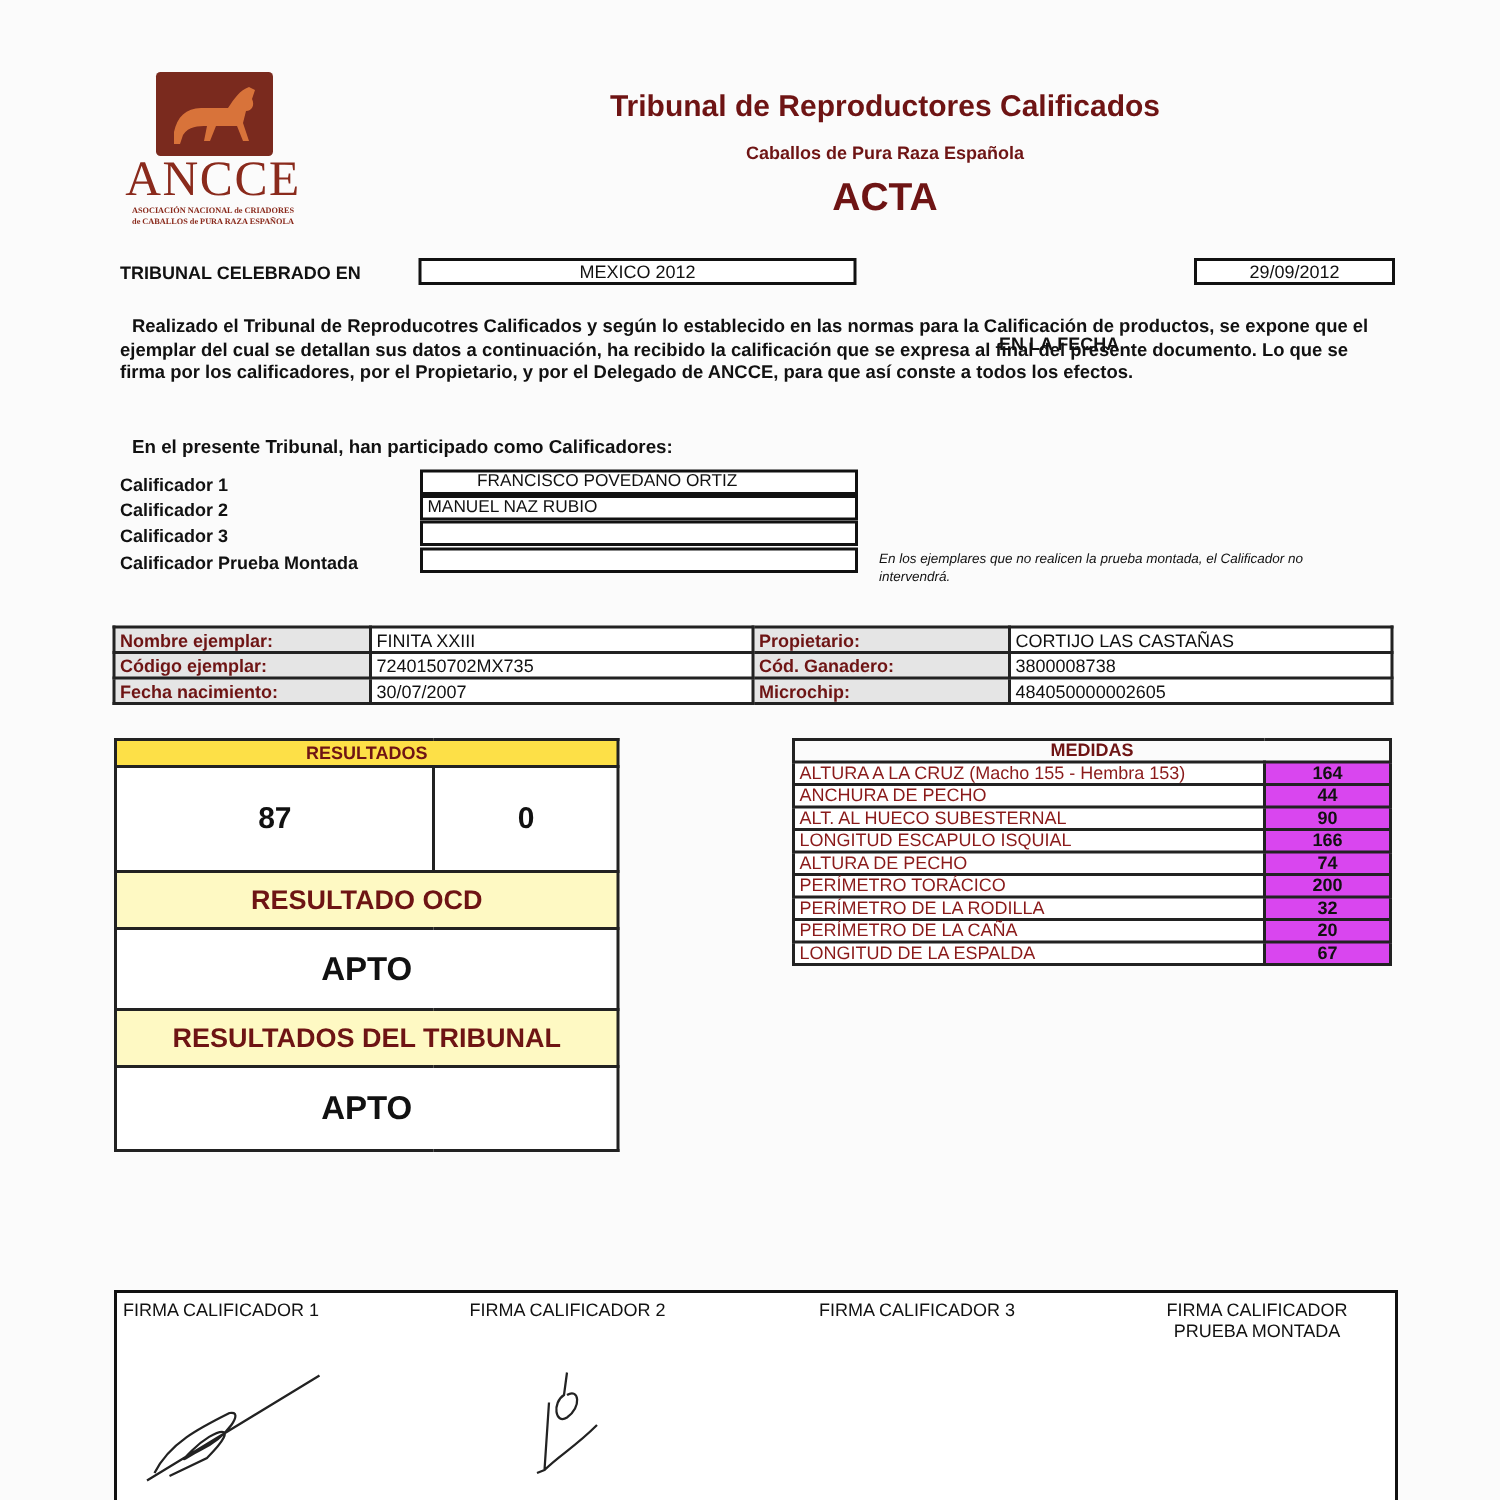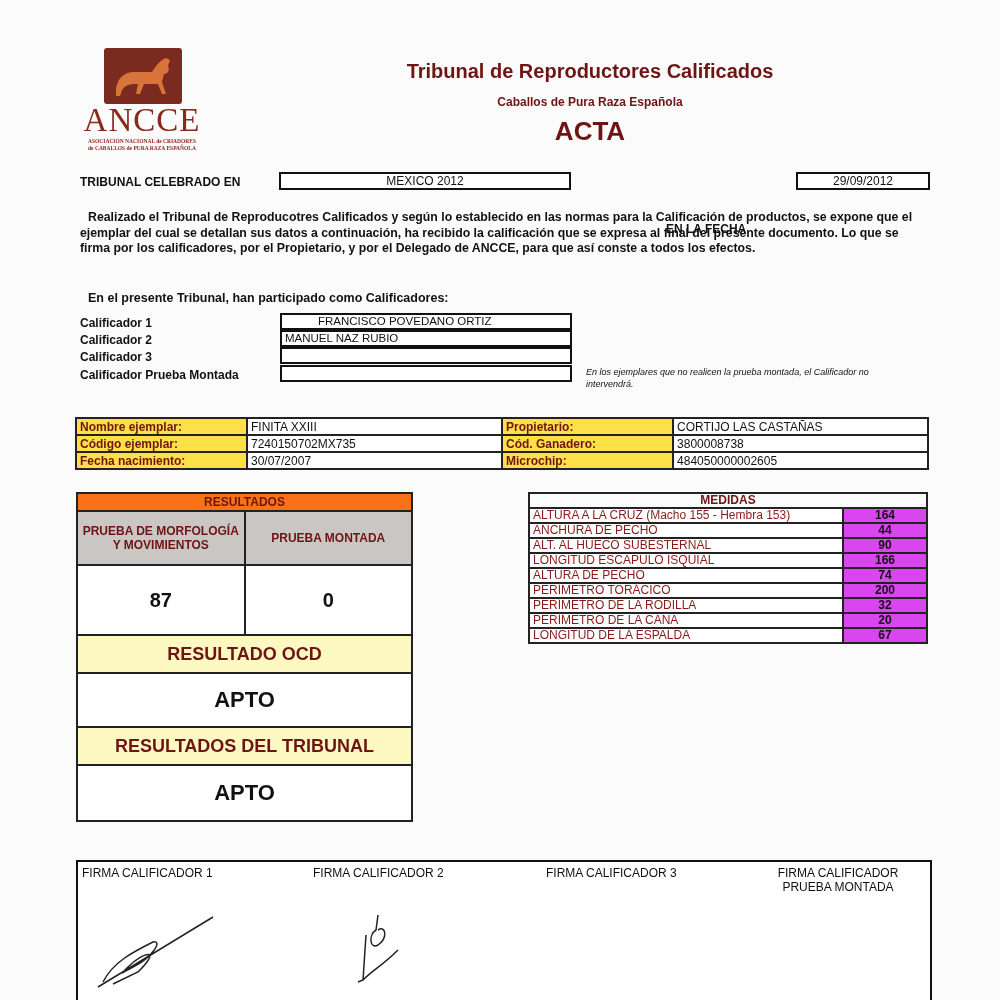--- a/index.html
+++ b/index.html
@@ -17,25 +17,25 @@
   .lbl { font-size:12px; font-weight:bold; }
   .box { border:2px solid #111; background:#fff; font-size:12px; box-sizing:border-box; }
   .para { left:80px; top:210px; width:850px; font-size:12.3px; font-weight:bold; line-height:15.5px; text-indent:8px; }
   .cal-label { left:80px; font-size:12px; font-weight:bold; }
   .cal-box { left:280px; width:292px; height:17px; border:2px solid #111; box-sizing:border-box; background:#fff;
              font-size:11.5px; padding-left:3px; line-height:13px; }
   .note { left:586px; top:366px; width:320px; font-size:9px; font-style:italic; line-height:12px; }
   table { border-collapse:collapse; }
   .info { left:75px; top:417px; width:854px; }
   .info td { border:2px solid #222; height:15px; padding:0 3px; font-size:12px; }
-  .info td.k { background:#fde047; color:#6e1414; font-weight:bold; width:165px; }
+  .info td.k { background:#e5e5e5; color:#6e1414; font-weight:bold; width:165px; }
   .info td.v { background:#fff; width:250px; }
   .res { left:76px; top:492px; width:337px; }
   .res td { border:2px solid #222; text-align:center; font-weight:bold; }
-  .res .hd { background:#f97316; color:#6e1414; font-size:12px; height:14px; }
+  .res .hd { background:#fde047; color:#6e1414; font-size:12px; height:14px; }
   .res .sub { background:#c9c6c4; color:#6e1414; font-size:12px; height:50px; line-height:14px; }
   .res .num { background:#fff; font-size:20px; height:66px; }
   .res .big { background:#fef9c3; color:#6e1414; font-size:18px; height:34px; }
   .res .apto { background:#fff; font-size:22px; height:50px; }
   .med { left:528px; top:492px; width:400px; }
   .med td { border:2px solid #222; font-size:12px; height:13px; line-height:13px; padding:0 3px; }
   .med .hd { text-align:center; color:#6e1414; font-weight:bold; }
   .med .mk { color:#8a1a1a; background:#fff; }
   .med .mv { text-align:center; font-weight:bold; width:76px; background:#d946ef; }
   .sig { left:76px; top:860px; width:852px; height:160px; border:2px solid #111; border-bottom:none; background:#fff; }
@@ -99,24 +99,20 @@
   </tr>
 </tbody>
   </table>
 
 <table class="abs res">
   <tbody>
       <tr>
         <td colspan="2" class="hd">RESULTADOS</td>
       </tr>
   <tr>
-    <td class="sub" style="width:50%;">PRUEBA DE MORFOLOGÍA Y MOVIMIENTOS</td>
-    <td class="sub">PRUEBA MONTADA</td>
-  </tr>
-  <tr>
     <td class="num">87</td>
     <td class="num">0</td>
   </tr>
   <tr>
         <td colspan="2" class="big">RESULTADO OCD</td>
       </tr>
   <tr>
         <td colspan="2" class="apto">APTO</td>
       </tr>
   <tr>

